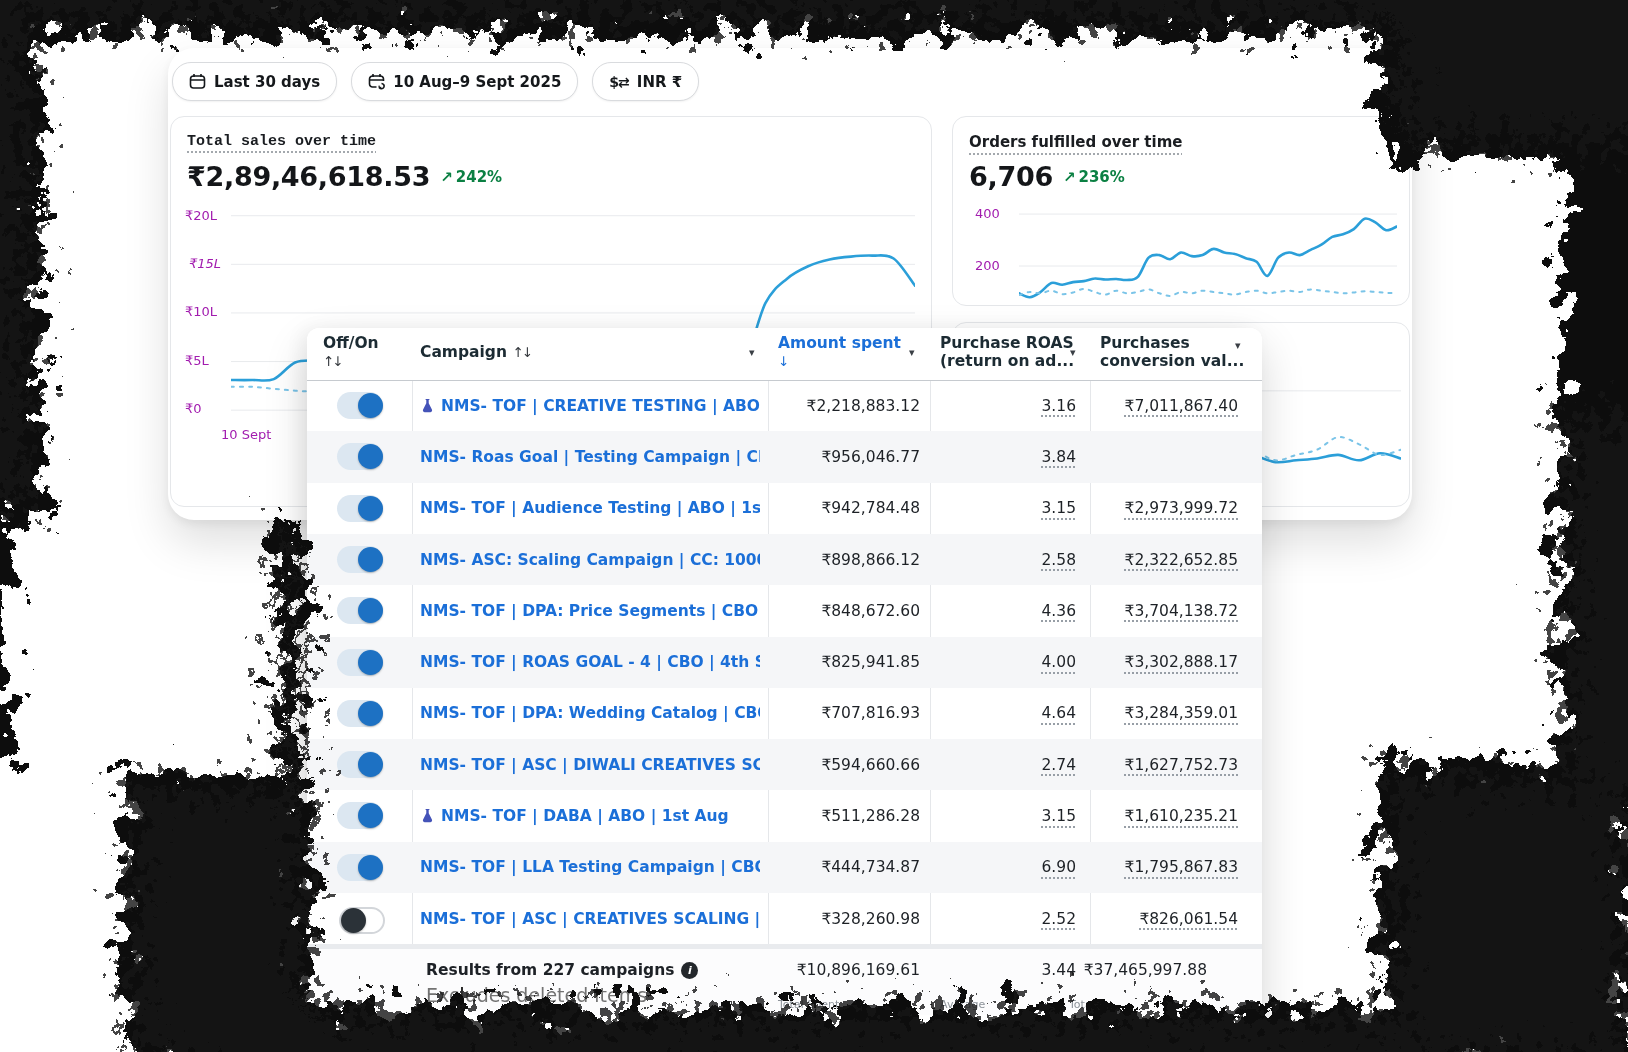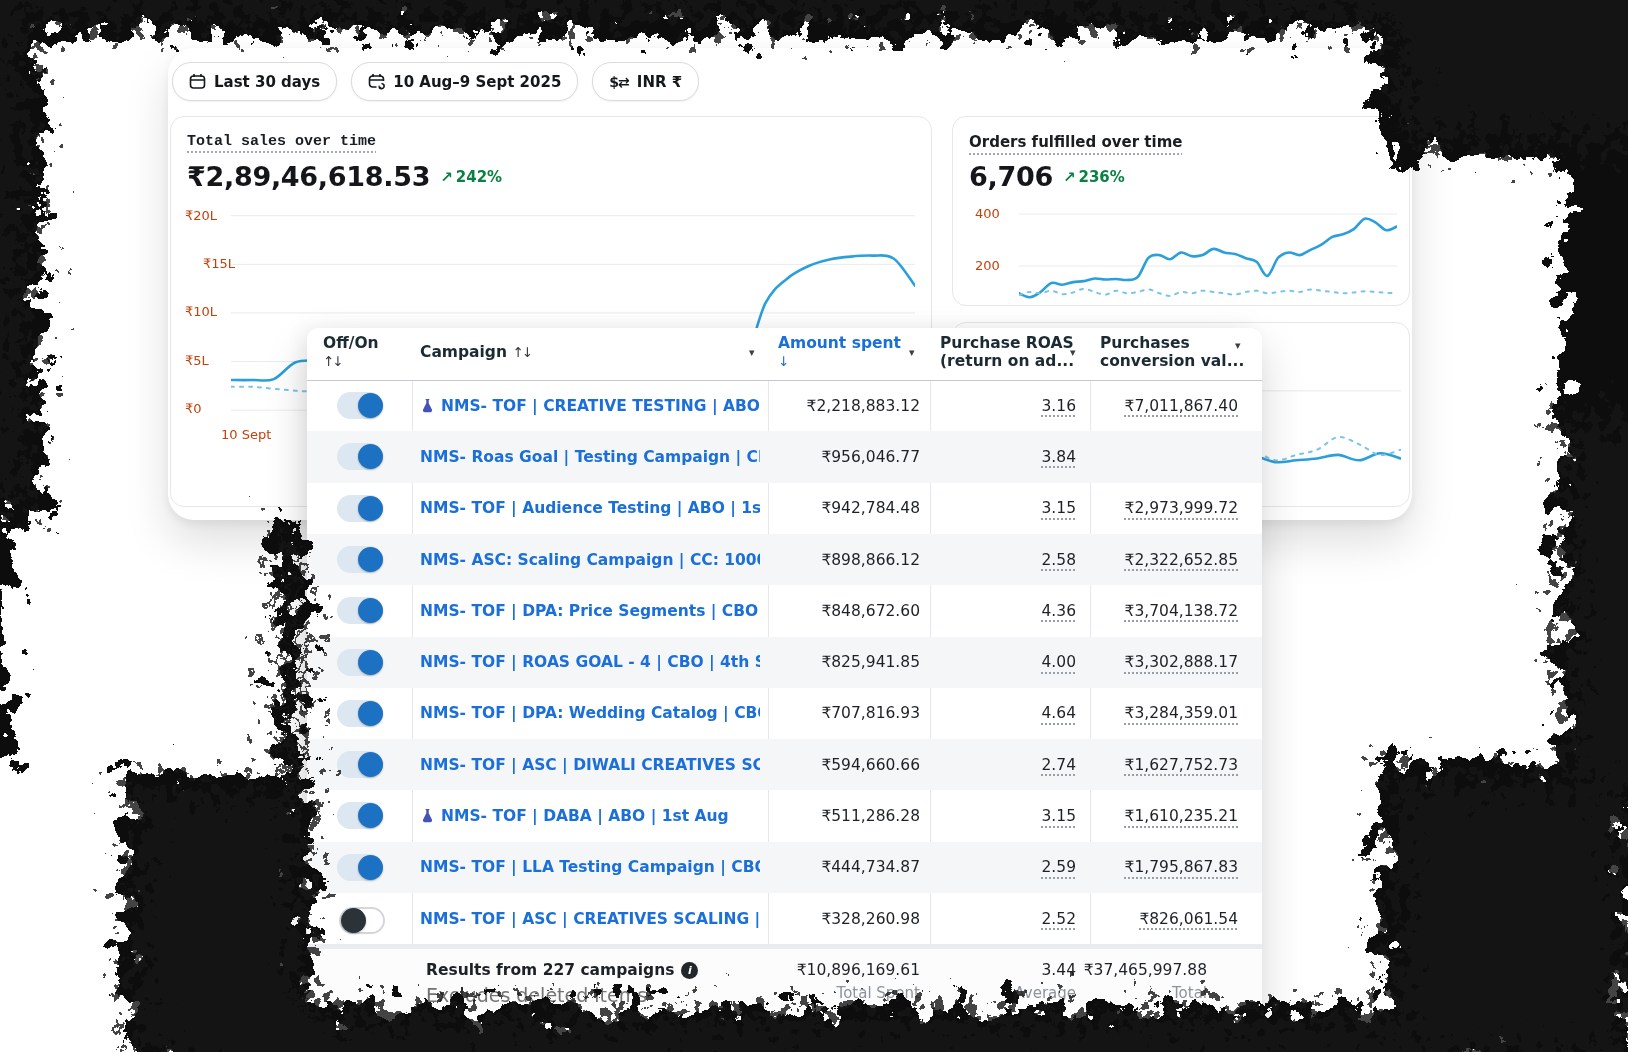--- a/index.html
+++ b/index.html
@@ -18,21 +18,21 @@
         box-shadow:0 1px 2px rgba(0,0,0,.06);white-space:nowrap;}
   .pill svg{display:block;}
   .cur-ico{font-weight:700;font-size:14px;letter-spacing:-1px;color:#15181b;}
 
   
   .card{background:#fff;border:1px solid #e5e7ea;border-radius:14px;z-index:2;}
   .card-title{font-size:15px;font-weight:600;color:#1a1d21;text-decoration:underline dotted #a3a8ad 2px;
               text-underline-offset:6px;}
   .big-num{font-size:27px;font-weight:700;color:#141619;letter-spacing:-.3px;}
   .delta{font-size:15px;font-weight:700;color:#0b8043;display:inline-flex;align-items:center;gap:3px;}
-  .tick{font-size:13px;color:#c2410c;}
+  .tick{font-size:13px;color:#a21caf;}
   .sales-card{left:170px;top:116px;width:760px;height:389px;}
   .orders-card{left:952px;top:116px;width:456px;height:188px;}
   .mini-card{left:952px;top:322px;width:456px;height:183px;}
 
   
   .adtable{left:307px;top:328px;width:955px;height:724px;background:#fff;border-radius:12px 12px 0 0;
            box-shadow:0 18px 44px rgba(0,0,0,.16),-6px 0 18px rgba(0,0,0,.05);z-index:10;}
   .thead{position:absolute;left:0;top:0;width:955px;height:52px;border-bottom:1px solid #c6cacf;
          font-size:15.5px;font-weight:700;color:#1c2b33;background:#fff;border-radius:12px 12px 0 0;}
   .colsep{position:absolute;top:0;width:1px;height:686px;background:#e5e7ea;}
@@ -59,21 +59,21 @@
   .num.amount{left:471px;width:142px;}
   .num.roas{left:633px;width:136px;}
   .num.conv{left:793px;width:138px;}
   .dotted{text-decoration:underline dotted #979ea6 2px;text-underline-offset:5px;cursor:pointer;margin-left:47px;}
 
   .footsep{position:absolute;left:0;top:616px;width:955px;height:5px;background:#e9ebee;}
   .tfoot{position:absolute;left:0;top:621px;width:955px;height:66px;background:#fcfcfd;}
   .fmain{font-size:15.5px;font-weight:600;color:#1d2126;display:flex;align-items:center;gap:7px;}
   .fsub{font-size:19px;color:#737373;margin-top:5px;}
   .fnum{font-size:15.5px;color:#1d2126;text-align:right;}
-  .flabel{font-size:15px;color:#8d939a;text-align:right;margin-top:5px;}
+  .flabel{font-size:11px;color:#8d939a;text-align:left;margin-top:19px;}
   .info{width:17px;height:17px;border-radius:50%;background:#23272b;color:#fff;font-size:11px;font-weight:700;
         display:inline-flex;align-items:center;justify-content:center;font-style:italic;cursor:pointer;}
 
   .grunge{left:0;top:0;z-index:50;pointer-events:none;}
   svg.chart{display:block;}
 </style>
 </head>
 <body>
 
 <div class="stage">
@@ -110,21 +110,21 @@
   <div class="abs card sales-card">
     <div class="abs card-title" style="left:16px;top:16px;font-family:Liberation Mono, monospace;">Total sales over time</div>
     <div class="abs" style="left:16px;top:44px;display:flex;align-items:center;gap:10px;">
       <span class="big-num">₹2,89,46,618.53</span>
       <span class="delta">
           <span>↗</span>
           <span>242%</span>
         </span>
     </div>
     <div class="abs tick" style="left:14px;top:91px;">₹20L</div>
-    <div class="abs tick" style="left:32px;top:139px;">₹15L</div>
+    <div class="abs tick" style="left:18px;top:139px;font-style:italic;">₹15L</div>
     <div class="abs tick" style="left:14px;top:187px;">₹10L</div>
     <div class="abs tick" style="left:14px;top:236px;">₹5L</div>
     <div class="abs tick" style="left:14px;top:284px;">₹0</div>
     <div class="abs tick" style="left:50px;top:310px;">10 Sept</div>
     <svg class="abs chart" style="left:60px;top:89px;" width="684" height="210">
         <line x1="0" x2="684" y1="9.722222222222218" y2="9.722222222222218" stroke="#e8eaed" stroke-width="1"></line>
         <line x1="0" x2="684" y1="58.333333333333336" y2="58.333333333333336" stroke="#e8eaed" stroke-width="1"></line>
         <line x1="0" x2="684" y1="106.94444444444446" y2="106.94444444444446" stroke="#e8eaed" stroke-width="1"></line>
         <line x1="0" x2="684" y1="155.55555555555554" y2="155.55555555555554" stroke="#e8eaed" stroke-width="1"></line>
         <line x1="0" x2="684" y1="204.16666666666666" y2="204.16666666666666" stroke="#e8eaed" stroke-width="1"></line>
@@ -346,21 +346,21 @@
         <div class="trow alt" style="top: 461.7px;">
     <div class="toggle on">
             <div class="knob"></div>
           </div>
     <div class="camp">
 
       <span class="camp-text">NMS- TOF | LLA Testing Campaign | CBO | 4t...</span>
     </div>
     <div class="num amount">₹444,734.87</div>
     <div class="num roas">
-            <span class="dotted">2.59</span>
+            <span class="dotted">6.90</span>
           </div>
     <div class="num conv">
             <span class="dotted">₹1,795,867.83</span>
           </div>
   </div>
         <div class="trow" style="top: 513px;">
     <div class="toggle off">
             <div class="knob"></div>
           </div>
     <div class="camp">

